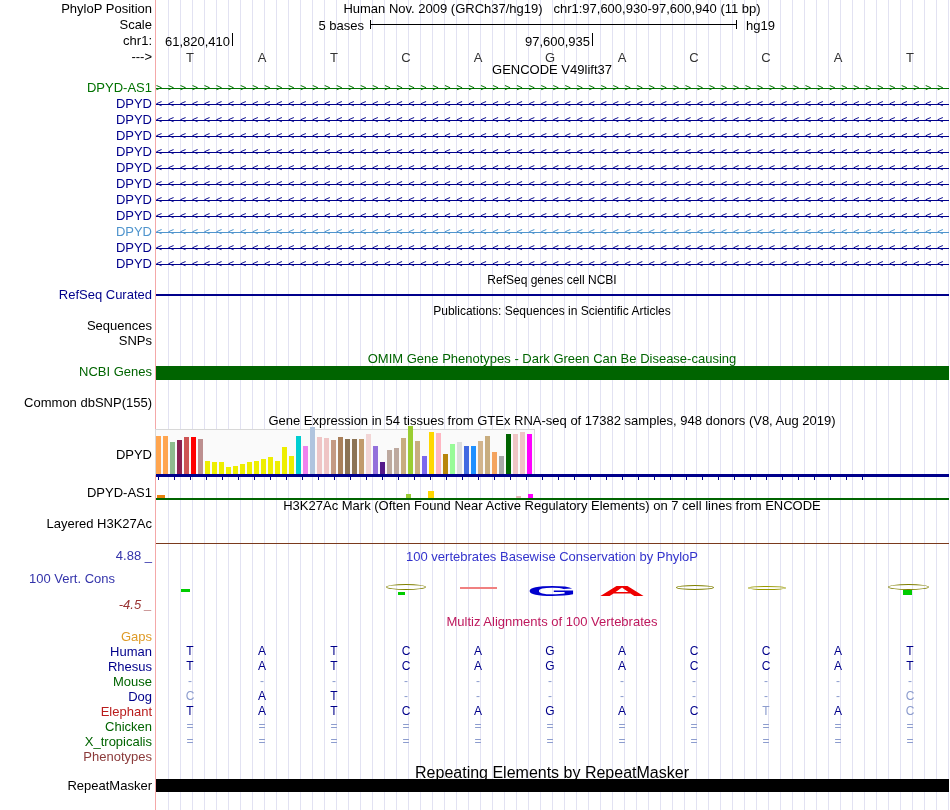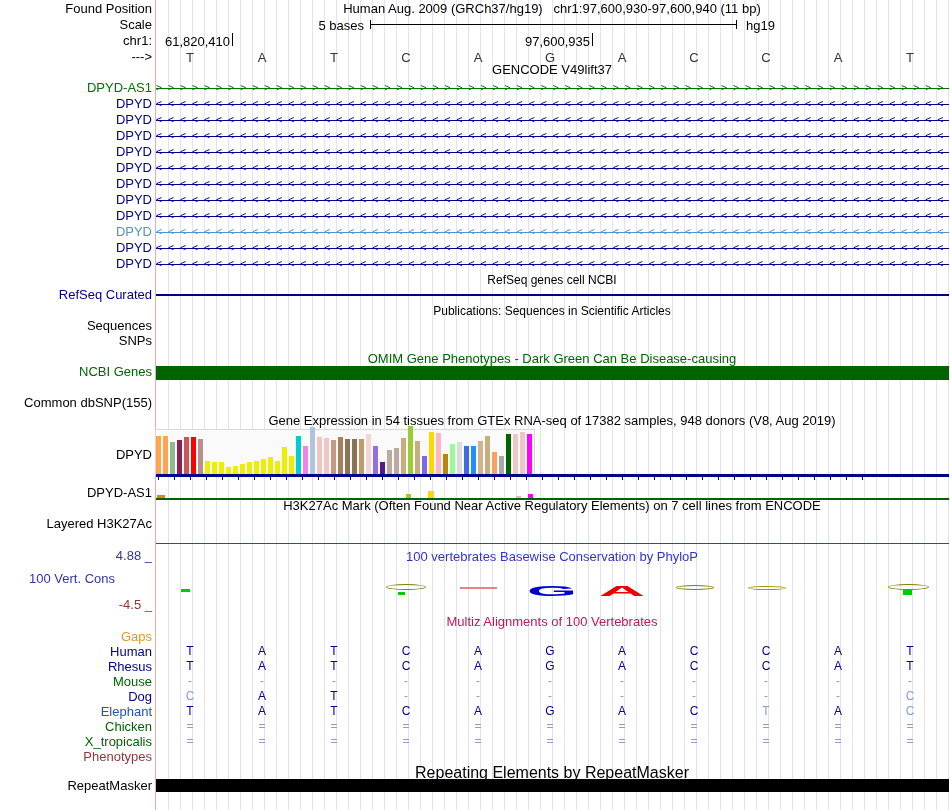--- a/index.html
+++ b/index.html
@@ -89,27 +89,27 @@
       <div class="grid" style="left: 876px;"></div>
       <div class="grid" style="left: 888px;"></div>
       <div class="grid" style="left: 900px;"></div>
       <div class="grid" style="left: 912px;"></div>
       <div class="grid" style="left: 924px;"></div>
       <div class="grid" style="left: 936px;"></div>
       <div class="grid" style="left: 948px;"></div>
     </div>
   <div class="startline"></div>
 
-  <div class="lbl" style="top:2px">Found Position</div>
+  <div class="lbl" style="top:2px">PhyloP Position</div>
   <div class="lbl" style="top:18px">Scale</div>
   <div class="lbl" style="top:34px">chr1:</div>
   <div class="lbl" style="top:50px">---&gt;</div>
 
   <div class="ttl" style="top:2px">
-    <span>Human Aug. 2009 (GRCh37/hg19)</span>&nbsp;&nbsp;
+    <span>Human Nov. 2009 (GRCh37/hg19)</span>&nbsp;&nbsp;
     <span>chr1:97,600,930-97,600,940 (11 bp)</span>
   </div>
 
   <div style="position:absolute;top:18px;left:156px;width:208px;text-align:right;font-size:13px">5 bases</div>
   <div style="position:absolute;top:24px;left:370px;width:367px;height:1px;background:#000"></div>
   <div style="position:absolute;top:20px;left:370px;width:1px;height:9px;background:#000"></div>
   <div style="position:absolute;top:20px;left:736px;width:1px;height:9px;background:#000"></div>
   <div style="position:absolute;top:18px;left:746px;font-size:13px">hg19</div>
 
   <div style="position:absolute;top:34px;left:60px;width:170px;text-align:right;font-size:13px">61,820,410</div>
@@ -315,21 +315,21 @@
       <div class="bar" style="left: 528px; top: 494px; width: 5px; height: 4px; background: rgb(255, 0, 255);"></div>
     </div>
 
   <div class="ttl" style="top:499px">H3K27Ac Mark (Often Found Near Active Regulatory Elements) on 7 cell lines from ENCODE</div>
   <div class="lbl" style="top:517px">Layered H3K27Ac</div>
   <div class="hline" id="h3kline" style="top: 543px; height: 1px; background: rgb(122, 58, 29);"></div>
 
   <div class="ttl" id="constitle" style="top: 550px; color: rgb(51, 51, 204);">100 vertebrates Basewise Conservation by PhyloP</div>
   <div class="lbl" id="consmax" style="top: 549px; color: rgb(51, 51, 170);">4.88 _</div>
   <div style="position:absolute;left:2px;top:571px;width:113px;text-align:right;font-size:13px;color:#3333aa;white-space:nowrap">100 Vert. Cons</div>
-  <div class="lbl" id="consmin" style="top: 598px; color: rgb(153, 51, 51);">-4.5 _</div>
+  <div class="lbl" id="consmin" style="top: 598px; color: rgb(153, 51, 51); font-style: italic;">-4.5 _</div>
   <div id="consglyphs">
       <div class="bar" style="left: 181px; top: 589px; width: 9px; height: 3px; background: rgb(0, 204, 0);"></div>
       <div class="consellipse" style="left: 386px; top: 584px; width: 40px; height: 6px; border: 1px solid rgb(128, 128, 0); box-sizing: border-box;"></div>
       <div class="bar" style="left: 398px; top: 592px; width: 7px; height: 3px; background: rgb(0, 204, 0);"></div>
       <div class="bar" style="left: 460px; top: 587px; width: 37px; height: 2px; background: rgb(240, 128, 128);"></div>
       <div class="consletter" style="left: 545px; top: 583px; width: 14px; color: rgb(0, 0, 205); transform: scale(4.6, 1.1); transform-origin: center top;">G</div>
       <div class="consletter" style="left: 615px; top: 583px; width: 14px; color: rgb(238, 0, 0); transform: scale(4.6, 1.1); transform-origin: center top;">A</div>
       <div class="consellipse" style="left: 676px; top: 585px; width: 38px; height: 5px; border: 1px solid rgb(128, 128, 0); box-sizing: border-box;"></div>
       <div class="consellipse" style="left: 748px; top: 586px; width: 38px; height: 4px; border: 1px solid rgb(154, 154, 0); box-sizing: border-box;"></div>
       <div class="consellipse" style="left: 888px; top: 584px; width: 41px; height: 6px; border: 1px solid rgb(128, 128, 0); box-sizing: border-box;"></div>
@@ -430,17 +430,17 @@
     <div class="lbl" style="top: 193px; color: rgb(0, 0, 139);">DPYD</div>
     <div class="lbl" style="top: 209px; color: rgb(0, 0, 139);">DPYD</div>
     <div class="lbl" style="top: 225px; color: rgb(79, 148, 205);">DPYD</div>
     <div class="lbl" style="top: 241px; color: rgb(0, 0, 139);">DPYD</div>
     <div class="lbl" style="top: 257px; color: rgb(0, 0, 139);">DPYD</div>
     <div class="lbl" style="top: 630px; color: rgb(222, 154, 38);">Gaps</div>
     <div class="lbl" style="top: 645px; color: rgb(0, 0, 139);">Human</div>
     <div class="lbl" style="top: 660px; color: rgb(0, 0, 139);">Rhesus</div>
     <div class="lbl" style="top: 675px; color: rgb(0, 100, 0);">Mouse</div>
     <div class="lbl" style="top: 690px; color: rgb(0, 0, 139);">Dog</div>
-    <div class="lbl" style="top: 705px; color: #1d4ed8;">Elephant</div>
+    <div class="lbl" style="top: 705px; color: #b91c1c;">Elephant</div>
     <div class="lbl" style="top: 720px; color: rgb(0, 100, 0);">Chicken</div>
     <div class="lbl" style="top: 735px; color: rgb(0, 100, 0);">X_tropicalis</div>
     <div class="lbl" style="top: 750px; color: rgb(139, 58, 58);">Phenotypes</div>
   </div>
 
 </body></html>

